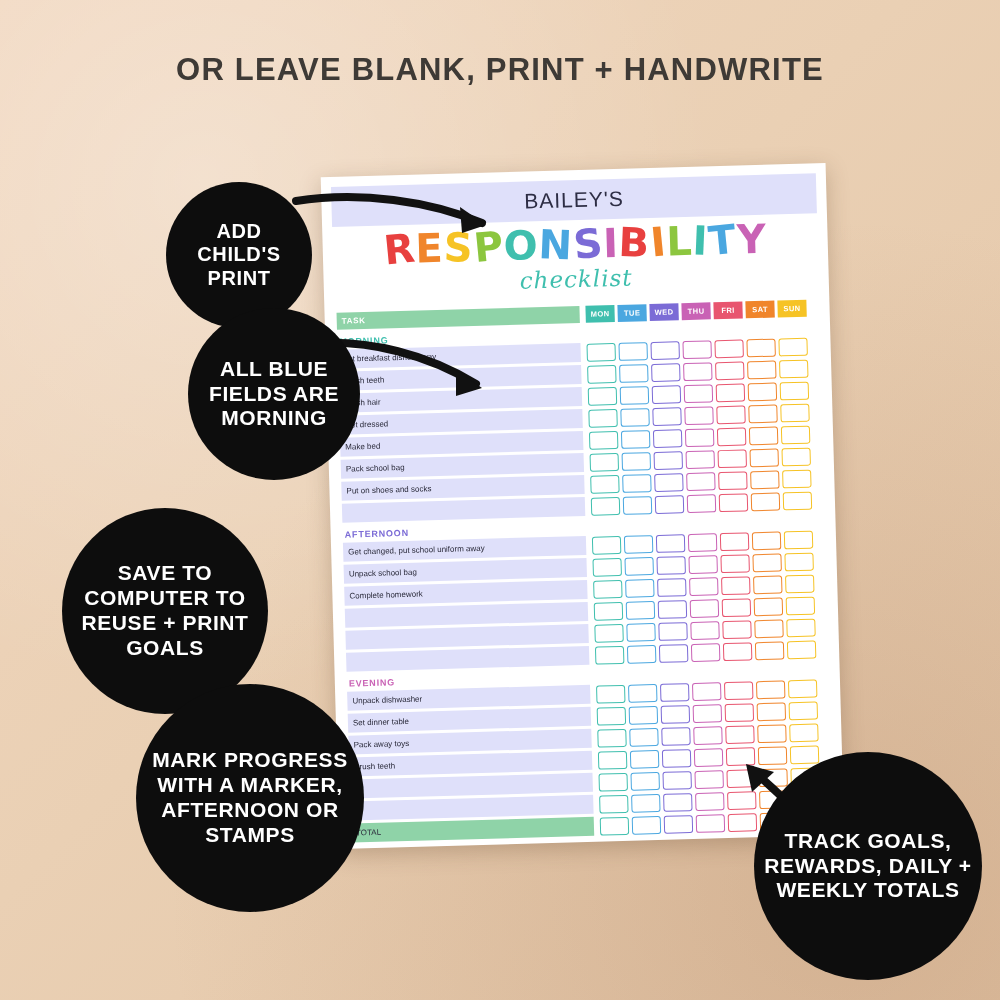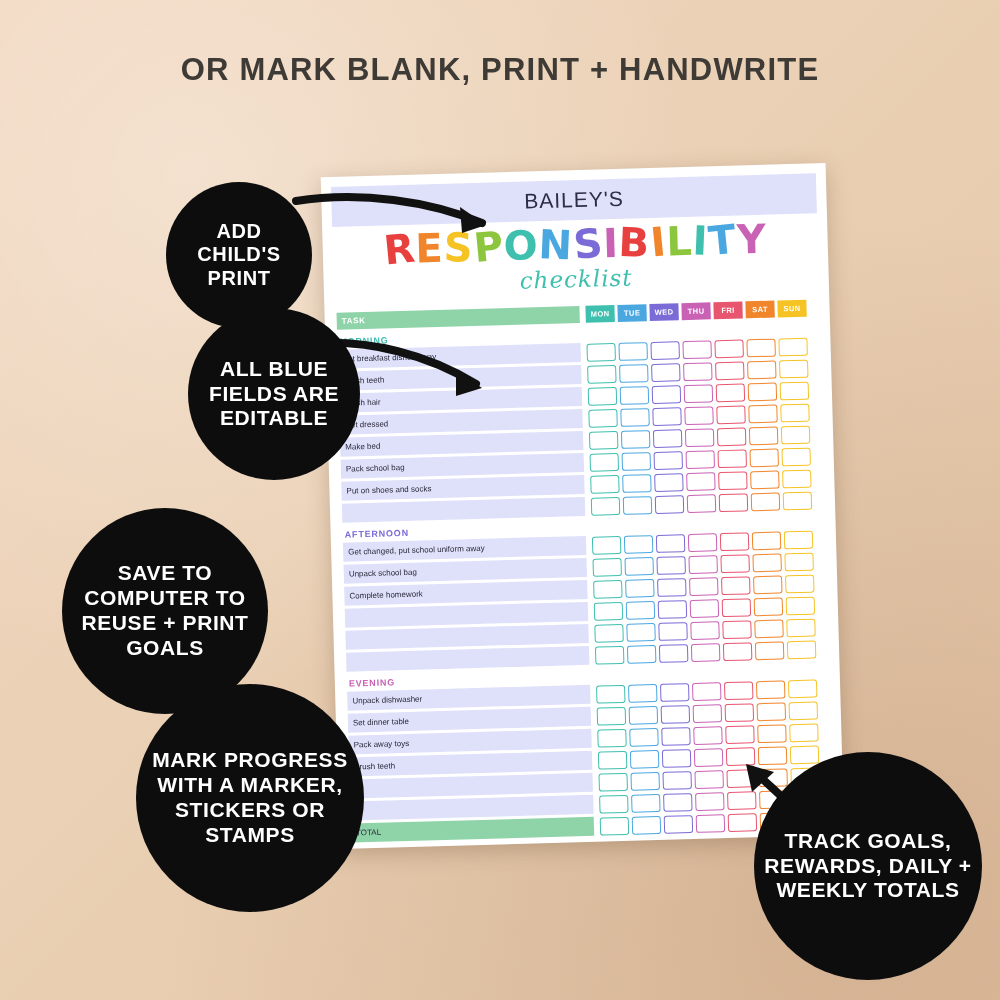--- a/index.html
+++ b/index.html
@@ -133,21 +133,21 @@
   #b-track  { left:754px; top:752px;  width:228px; height:228px; font-size:21px; }
 
   .arrow { position:absolute; pointer-events:none; }
 </style>
 </head>
 <body>
 
 <div class="bg-wash"></div>
 
 <div class="headline">
-  <div>OR MARK BLANK, PRINT + HANDWRITE</div>
+  <div>OR LEAVE BLANK, PRINT + HANDWRITE</div>
 </div>
 
 <div class="sheet">
   <div class="sheet-inner">
 
     <div class="name-band">
       <span>BAILEY'S</span>
     </div>
 
     <div class="title-wrap">
@@ -417,16 +417,16 @@
 <svg class="arrow" style="left:300px; top:330px;" width="210" height="80" viewBox="0 0 210 80">
   <path d="M6 14 C 70 8, 130 26, 176 54" stroke="#111" stroke-width="8" fill="none" stroke-linecap="round"></path>
   <path d="M182 58 L156 40 L156 66 Z" fill="#111"></path>
 </svg>
 <svg class="arrow" style="left:718px; top:742px;" width="120" height="110" viewBox="0 0 120 110">
   <path d="M104 96 C 80 70, 58 48, 34 28" stroke="#111" stroke-width="8" fill="none" stroke-linecap="round"></path>
   <path d="M28 22 L56 30 L34 50 Z" fill="#111"></path>
 </svg>
 
 <div class="bubble" id="b-name">ADD CHILD'S PRINT</div>
-<div class="bubble" id="b-blue">ALL BLUE FIELDS ARE EDITABLE</div>
+<div class="bubble" id="b-blue">ALL BLUE FIELDS ARE MORNING</div>
 <div class="bubble" id="b-save">SAVE TO COMPUTER TO REUSE + PRINT GOALS</div>
-<div class="bubble" id="b-mark">MARK PROGRESS WITH A MARKER, STICKERS OR STAMPS</div>
+<div class="bubble" id="b-mark">MARK PROGRESS WITH A MARKER, AFTERNOON OR STAMPS</div>
 <div class="bubble" id="b-track">TRACK GOALS, REWARDS, DAILY + WEEKLY TOTALS</div>
 
 </body></html>

